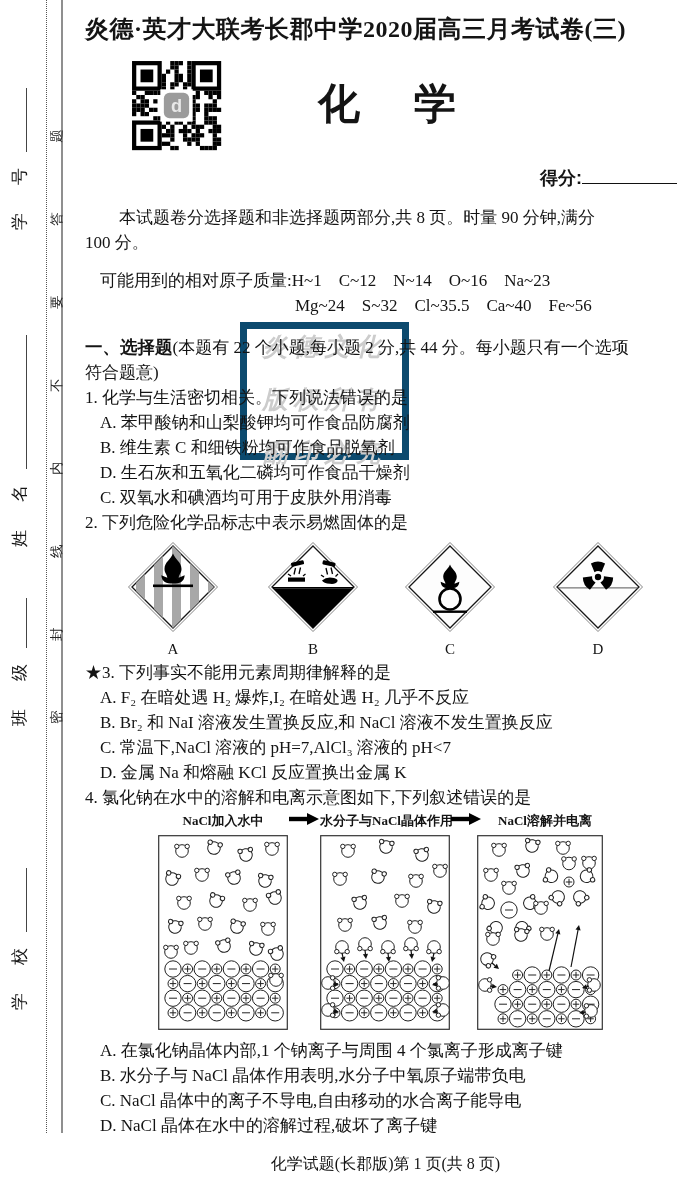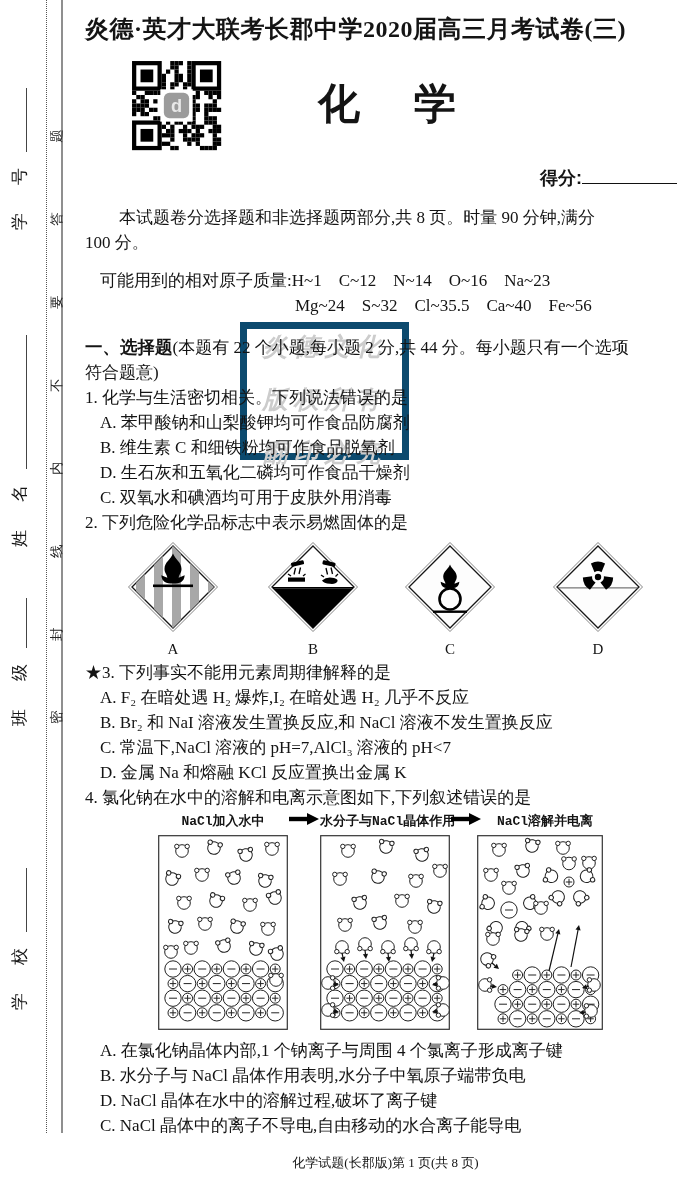--- a/index.html
+++ b/index.html
@@ -44,29 +44,29 @@
   .sect{margin-top:17px;}
   .sect b{font-size:17.5px;}
   .opt{padding-left:15px;}
   
   .diamonds{display:flex;margin:6px 0 2px;}
   .dmd{width:92px;text-align:center;}
   .dmd .dlabel{font-size:15px;margin-top:4px;line-height:17px;}
   .dmd-a{margin-left:42px}.dmd-b{margin-left:48px}.dmd-c{margin-left:45px}.dmd-d{margin-left:56px}
   
   .caps{display:flex;align-items:center;margin-top:2px;height:18px;
-        font-family:Liberation Mono, monospace;font-weight:bold;font-size:13px;}
+        font-family:Liberation Serif, serif;font-weight:bold;font-size:13px;}
   .cap{text-align:center;white-space:nowrap;}
   .cap1{width:130px;margin-left:73px;}.cap2{width:130px;}.cap3{width:126px;}
   .caparrow{width:32px;text-align:center;flex:none;}
   .boxes{display:flex;margin-top:5px;}
   .mbox{flex:none;}
   .mbox1{margin-left:73px;}.mbox2{margin-left:32px;}.mbox3{margin-left:27px;}
   .q4a{margin-top:8px;}
-  .footer{margin-top:16px;text-align:center;font-size:13px;}
+  .footer{margin-top:16px;text-align:center;font-size:16px;}
   svg .w{fill:#fff;stroke:#222;stroke-width:1;}
   svg .k{stroke:#222;stroke-width:1;}
 </style>
 </head>
 <body>
 
 <div class="page">
 
   <div class="dotline"></div>
   <div class="solidline"></div>
@@ -1186,18 +1186,18 @@
           <polygon points="102,178 106.58205194208882,174.7190245352944 107.31744299452284,179.86676190233248" fill="#111"></polygon>
           <line x1="72" y1="136" x2="80.8418973634698" y2="98.86403107342683" stroke="#111" stroke-width="1.2"></line>
           <polygon points="82,94 83.37119352165175,99.46624444442253 78.31260120528785,98.26181770243113" fill="#111"></polygon>
           <line x1="94" y1="132" x2="101.06443946055002" y2="94.91169283211238" stroke="#111" stroke-width="1.2"></line>
           <polygon points="102,90 103.61851973324845,95.39818431262637 98.51035918785159,94.42520135159839" fill="#111"></polygon>
         </svg>
     </div>
 
     <p class="opt q4a">A. 在氯化钠晶体内部,1 个钠离子与周围 4 个氯离子形成离子键</p>
     <p class="opt">B. 水分子与 NaCl 晶体作用表明,水分子中氧原子端带负电</p>
+    <p class="opt">C. NaCl 晶体中的离子不导电,自由移动的水合离子能导电</p>
     <p class="opt">D. NaCl 晶体在水中的溶解过程,破坏了离子键</p>
-    <p class="opt">C. NaCl 晶体中的离子不导电,自由移动的水合离子能导电</p>
 
     <div class="footer">化学试题(长郡版)第 1 页(共 8 页)</div>
   </div>
 </div>
 
 </body></html>

